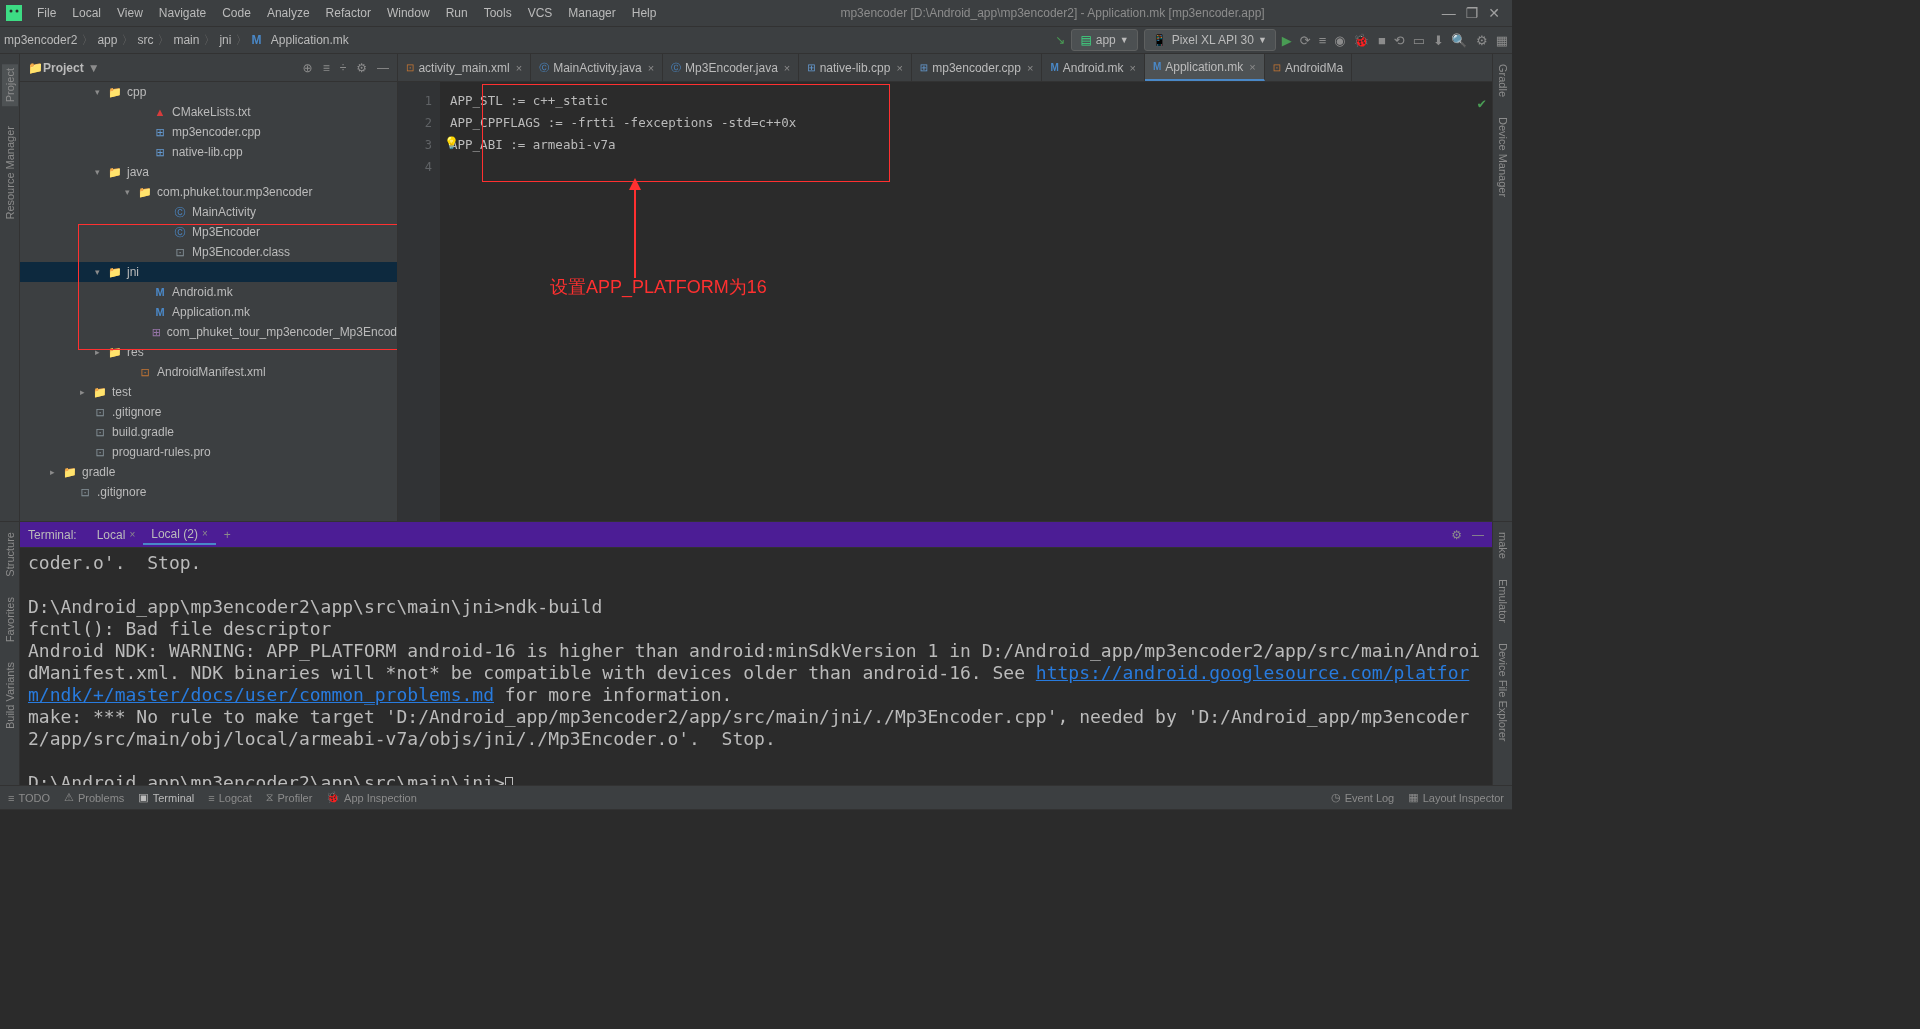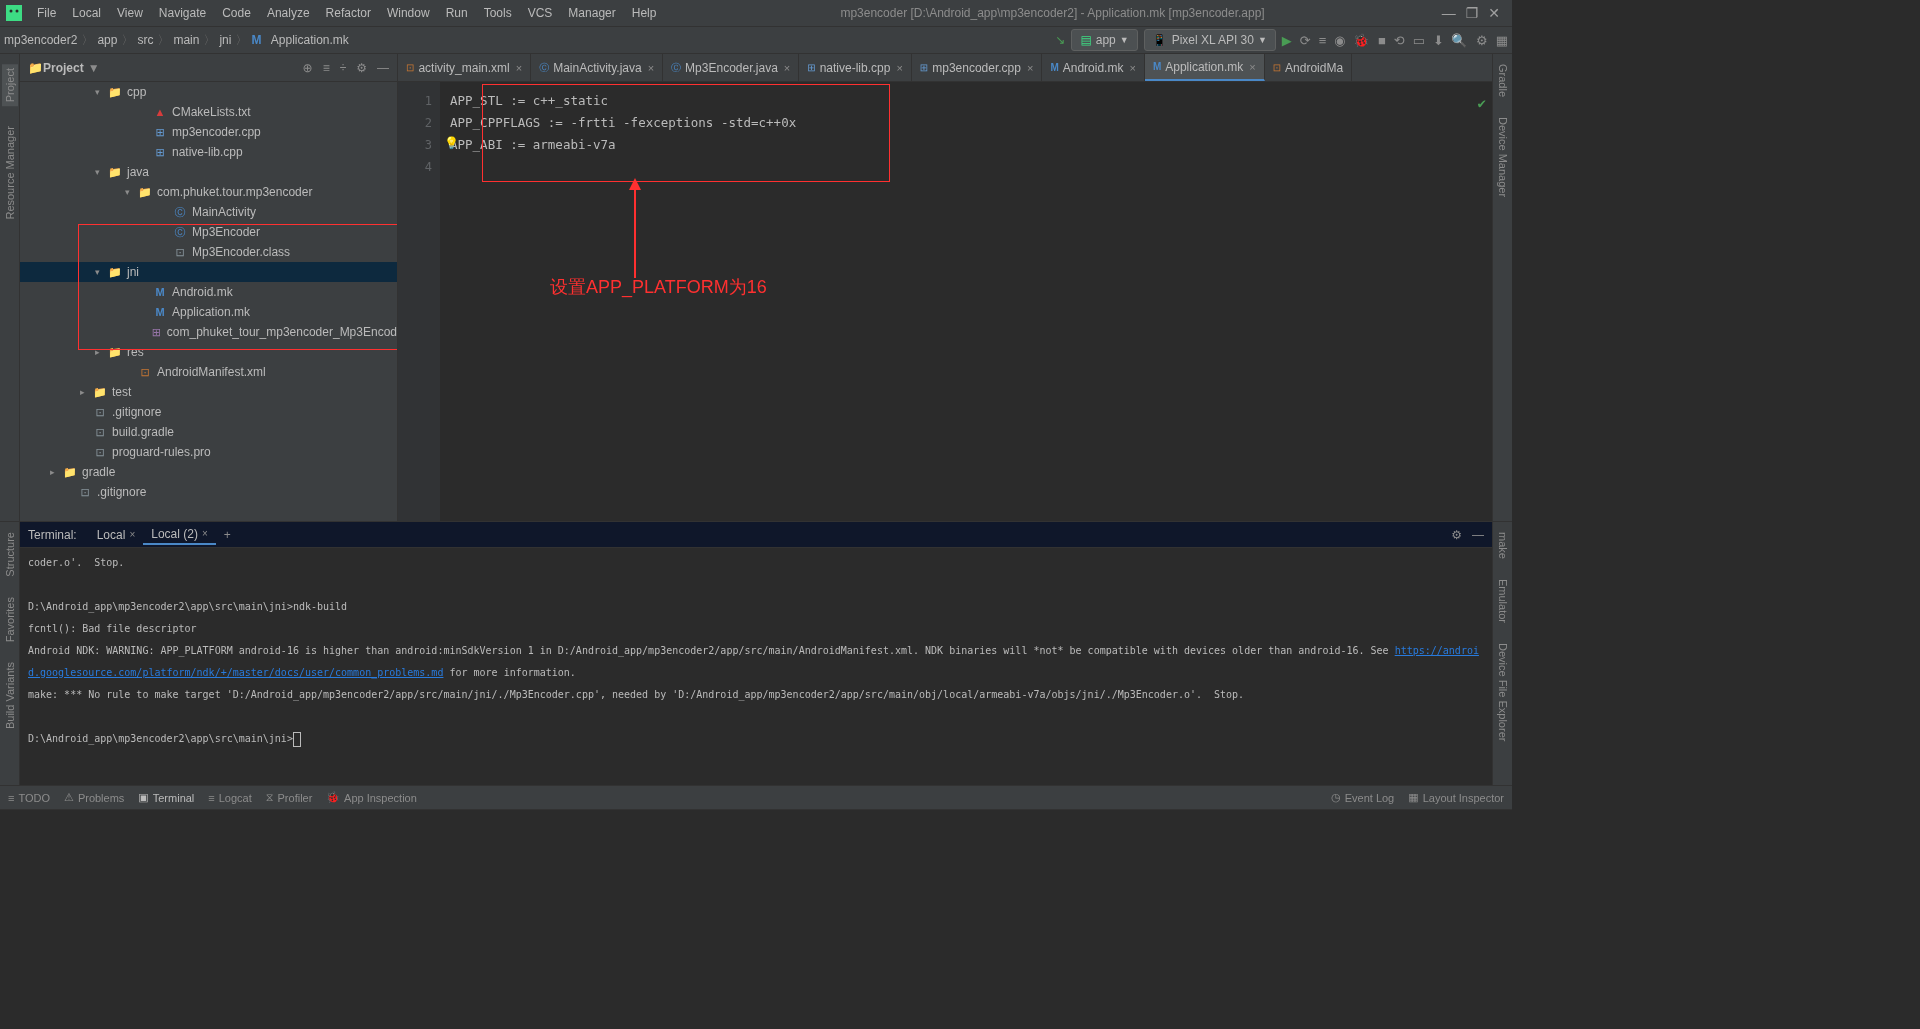--- a/index.html
+++ b/index.html
@@ -88,28 +88,28 @@
 .arrow-svg { position: absolute; left: 185px; top: 96px; }
 .check-icon { position: absolute; right: 6px; top: 10px; color: #499c54; font-size: 14px; }
 .bulb { position: absolute; left: 4px; top: 50px; color: #e8a33d; font-size: 12px; }
 
 .terminal-panel { height: 264px; background: #2b2b2b; border-top: 1px solid #323232; display: flex; }
 .term-left-gutter { width: 20px; background: #3c3f41; border-right: 1px solid #323232; display: flex; flex-direction: column; align-items: center; padding-top: 10px; gap: 20px; }
 .term-left-gutter .vtext { writing-mode: vertical-rl; transform: rotate(180deg); color: #8c8c8c; font-size: 11px; cursor: default; }
 .term-right-gutter { width: 20px; background: #3c3f41; border-left: 1px solid #323232; display: flex; flex-direction: column; align-items: center; padding-top: 10px; gap: 20px; }
 .term-right-gutter .vtext { writing-mode: vertical-rl; color: #8c8c8c; font-size: 11px; cursor: default; }
 .term-body { flex: 1; display: flex; flex-direction: column; }
-.term-tabs { height: 26px; background: #0f172a; display: flex; align-items: center; padding: 0 8px; border-bottom: 1px solid #323232; }
+.term-tabs { height: 26px; background: #4c1d95; display: flex; align-items: center; padding: 0 8px; border-bottom: 1px solid #323232; }
 .term-tabs .label { color: #bbbbbb; margin-right: 12px; }
 .term-tab { padding: 2px 8px; color: #bbbbbb; cursor: default; display: flex; align-items: center; gap: 4px; }
 .term-tab.active { border-bottom: 2px solid #4a88c7; }
 .term-tab .close { color: #8c8c8c; font-size: 10px; }
 .term-plus { margin-left: 8px; color: #8c8c8c; cursor: default; }
 .term-tabs-right { margin-left: auto; display: flex; gap: 10px; color: #8c8c8c; }
-.term-output { flex: 1; padding: 4px 8px; font-family: "Consolas", monospace; font-size: 10px; line-height: 22px; color: #bbbbbb; overflow: hidden; white-space: pre-wrap; word-break: break-all; }
+.term-output { flex: 1; padding: 4px 8px; font-family: "Consolas", monospace; font-size: 18px; line-height: 22px; color: #bbbbbb; overflow: hidden; white-space: pre-wrap; word-break: break-all; }
 .term-output a { color: #287bde; text-decoration: underline; }
 .cursor-box { display: inline-block; width: 8px; height: 15px; border: 1px solid #bbbbbb; vertical-align: middle; }
 
 .bottom-toolbar { height: 24px; background: #3c3f41; border-top: 1px solid #323232; display: flex; align-items: center; padding: 0 8px; gap: 14px; font-size: 11px; }
 .bottom-toolbar .btn { color: #8c8c8c; display: flex; align-items: center; gap: 4px; cursor: default; }
 .bottom-toolbar .btn.active { color: #bbbbbb; }
 .bottom-toolbar .spacer { flex: 1; }
 
 .statusbar { height: 22px; background: #3c3f41; border-top: 1px solid #323232; display: flex; align-items: center; padding: 0 8px; font-size: 11px; color: #8c8c8c; }
 .statusbar .right { margin-left: auto; display: flex; gap: 10px; align-items: center; }

